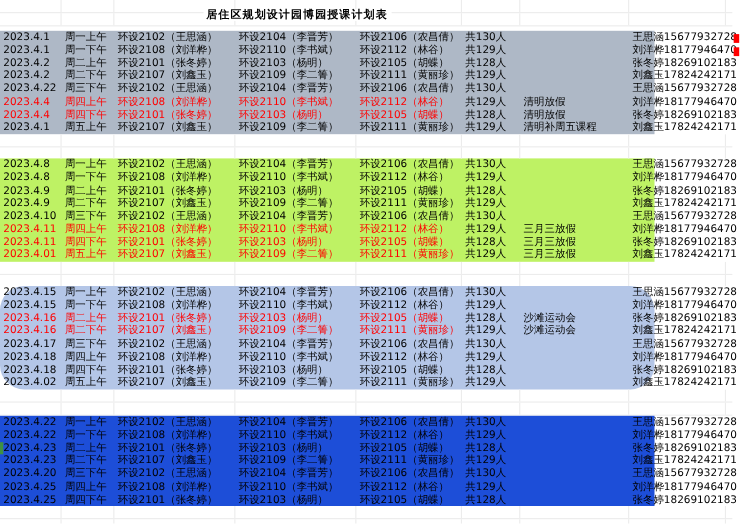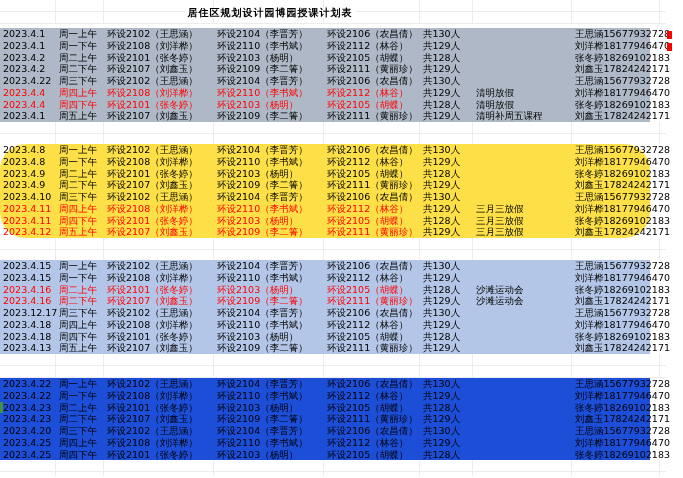--- a/index.html
+++ b/index.html
@@ -8,21 +8,21 @@
     font-family:"DejaVu Sans",sans-serif;
     font-size:9.5px;color:#000;overflow:hidden;
   }
   #sheet{position:relative;width:683px;height:478px;background:#fff;}
   #top{height:28px;width:666px;overflow:hidden;}
   .title{
     position:absolute;top:6px;left:0;width:540px;text-align:center;
     font-size:10px;font-weight:bold;letter-spacing:1px;
   }
   .title span{background:#fff;padding:0 3px;}
-  .band{width:650px;}
+  .band{width:595px;}
   .row{display:flex;height:11.75px;line-height:11.9px;white-space:nowrap;position:relative;}
   .cell{flex:none;overflow:visible;}
   .c-date{width:56px;padding-left:3px;}
   .c-session{width:48px;}
   .c-class1{width:110px;}
   .c-class2{width:110px;}
   .c-class3{width:96px;}
   .c-count{width:53px;}
   .c-note{width:99px;}
   .c-contact{width:88px;}
@@ -160,21 +160,21 @@
           <div class="gcell c-date"></div>
           <div class="gcell c-session"></div>
           <div class="gcell c-class1"></div>
           <div class="gcell c-class2"></div>
           <div class="gcell c-class3"></div>
           <div class="gcell c-count"></div>
           <div class="gcell c-note"></div>
           <div class="gcell c-contact"></div>
         </div>
       </div>
-      <div class="band" style="background: #fde047; border-radius: 26px;">
+      <div class="band" style="background: #bef264;">
         <div class="row">
           <div class="cell c-date redable">2023.4.8</div>
           <div class="cell c-session redable">周一上午</div>
           <div class="cell c-class1 redable">环设2102（王思涵）</div>
           <div class="cell c-class2 redable">环设2104（李晋芳）</div>
           <div class="cell c-class3 redable">环设2106（农昌倩）</div>
           <div class="cell c-count">共130人</div>
           <div class="cell c-note"></div>
           <div class="cell c-contact">王思涵15677932728</div>
         </div>
@@ -232,21 +232,21 @@
           <div class="cell c-date redable">2023.4.11</div>
           <div class="cell c-session redable">周四下午</div>
           <div class="cell c-class1 redable">环设2101（张冬婷）</div>
           <div class="cell c-class2 redable">环设2103（杨明）</div>
           <div class="cell c-class3 redable">环设2105（胡蝶）</div>
           <div class="cell c-count">共128人</div>
           <div class="cell c-note">三月三放假</div>
           <div class="cell c-contact">张冬婷18269102183</div>
         </div>
         <div class="row red">
-          <div class="cell c-date redable">2023.4.12</div>
+          <div class="cell c-date redable">2023.4.01</div>
           <div class="cell c-session redable">周五上午</div>
           <div class="cell c-class1 redable">环设2107（刘鑫玉）</div>
           <div class="cell c-class2 redable">环设2109（李二箐）</div>
           <div class="cell c-class3 redable">环设2111（黄丽珍）</div>
           <div class="cell c-count">共129人</div>
           <div class="cell c-note">三月三放假</div>
           <div class="cell c-contact">刘鑫玉17824242171</div>
         </div>
       </div>
       <div class="gap" style="height: 22px;">
@@ -264,21 +264,21 @@
           <div class="gcell c-date"></div>
           <div class="gcell c-session"></div>
           <div class="gcell c-class1"></div>
           <div class="gcell c-class2"></div>
           <div class="gcell c-class3"></div>
           <div class="gcell c-count"></div>
           <div class="gcell c-note"></div>
           <div class="gcell c-contact"></div>
         </div>
       </div>
-      <div class="band" style="background: rgb(180, 198, 231);">
+      <div class="band" style="background: rgb(180, 198, 231); border-radius: 22px;">
         <div class="row">
           <div class="cell c-date redable">2023.4.15</div>
           <div class="cell c-session redable">周一上午</div>
           <div class="cell c-class1 redable">环设2102（王思涵）</div>
           <div class="cell c-class2 redable">环设2104（李晋芳）</div>
           <div class="cell c-class3 redable">环设2106（农昌倩）</div>
           <div class="cell c-count">共130人</div>
           <div class="cell c-note"></div>
           <div class="cell c-contact">王思涵15677932728</div>
         </div>
@@ -306,21 +306,21 @@
           <div class="cell c-date redable">2023.4.16</div>
           <div class="cell c-session redable">周二下午</div>
           <div class="cell c-class1 redable">环设2107（刘鑫玉）</div>
           <div class="cell c-class2 redable">环设2109（李二箐）</div>
           <div class="cell c-class3 redable">环设2111（黄丽珍）</div>
           <div class="cell c-count">共129人</div>
           <div class="cell c-note">沙滩运动会</div>
           <div class="cell c-contact">刘鑫玉17824242171</div>
         </div>
         <div class="row">
-          <div class="cell c-date redable">2023.12.17</div>
+          <div class="cell c-date redable">2023.4.17</div>
           <div class="cell c-session redable">周三下午</div>
           <div class="cell c-class1 redable">环设2102（王思涵）</div>
           <div class="cell c-class2 redable">环设2104（李晋芳）</div>
           <div class="cell c-class3 redable">环设2106（农昌倩）</div>
           <div class="cell c-count">共130人</div>
           <div class="cell c-note"></div>
           <div class="cell c-contact">王思涵15677932728</div>
         </div>
         <div class="row">
           <div class="cell c-date redable">2023.4.18</div>
@@ -336,21 +336,21 @@
           <div class="cell c-date redable">2023.4.18</div>
           <div class="cell c-session redable">周四下午</div>
           <div class="cell c-class1 redable">环设2101（张冬婷）</div>
           <div class="cell c-class2 redable">环设2103（杨明）</div>
           <div class="cell c-class3 redable">环设2105（胡蝶）</div>
           <div class="cell c-count">共128人</div>
           <div class="cell c-note"></div>
           <div class="cell c-contact">张冬婷18269102183</div>
         </div>
         <div class="row">
-          <div class="cell c-date redable">2023.4.13</div>
+          <div class="cell c-date redable">2023.4.02</div>
           <div class="cell c-session redable">周五上午</div>
           <div class="cell c-class1 redable">环设2107（刘鑫玉）</div>
           <div class="cell c-class2 redable">环设2109（李二箐）</div>
           <div class="cell c-class3 redable">环设2111（黄丽珍）</div>
           <div class="cell c-count">共129人</div>
           <div class="cell c-note"></div>
           <div class="cell c-contact">刘鑫玉17824242171</div>
         </div>
       </div>
       <div class="gap" style="height: 24px;">

